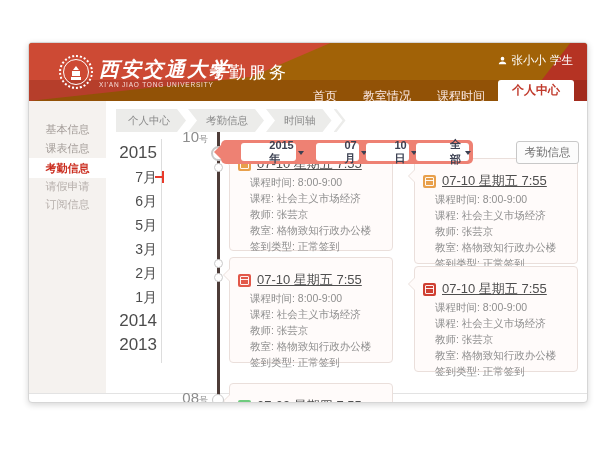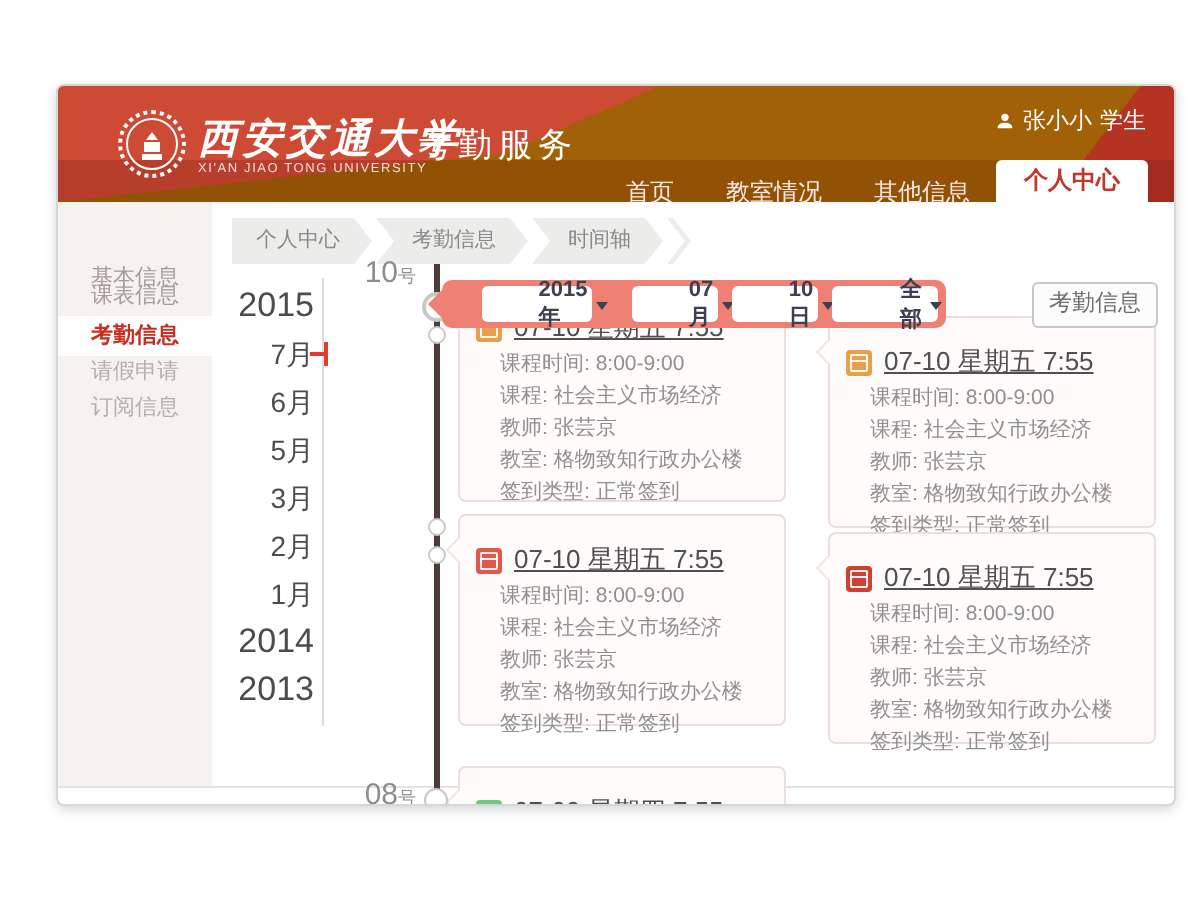--- a/index.html
+++ b/index.html
@@ -135,27 +135,27 @@
     <div class="user-box">
       <svg width="11" height="11" viewBox="0 0 24 24">
           <path fill="#fff" d="M12 12a4 4 0 1 0 0-8 4 4 0 0 0 0 8zm0 2c-4.4 0-8 2.2-8 5v1h16v-1c0-2.8-3.6-5-8-5z"></path>
         </svg>
       <span>张小小</span>
       <span>学生</span>
     </div>
     <div class="nav">
       <div class="nav-item">首页</div>
       <div class="nav-item">教室情况</div>
-      <div class="nav-item">其他信息</div>
+      <div class="nav-item">课程时间</div>
       <div class="nav-item active">个人中心</div>
     </div>
   </div>
 
   <div class="sidebar">
-    <div class="side-item" style="top:28px">基本信息</div>
+    <div class="side-item" style="top:18px">基本信息</div>
     <div class="side-item" style="top:37px">课表信息</div>
     <div class="side-item active" style="top:57px">考勤信息</div>
     <div class="side-item dim" style="top:75px">请假申请</div>
     <div class="side-item dim" style="top:93px">订阅信息</div>
   </div>
 
   <div class="bottom-line"></div>
 
   <div class="main">
 

